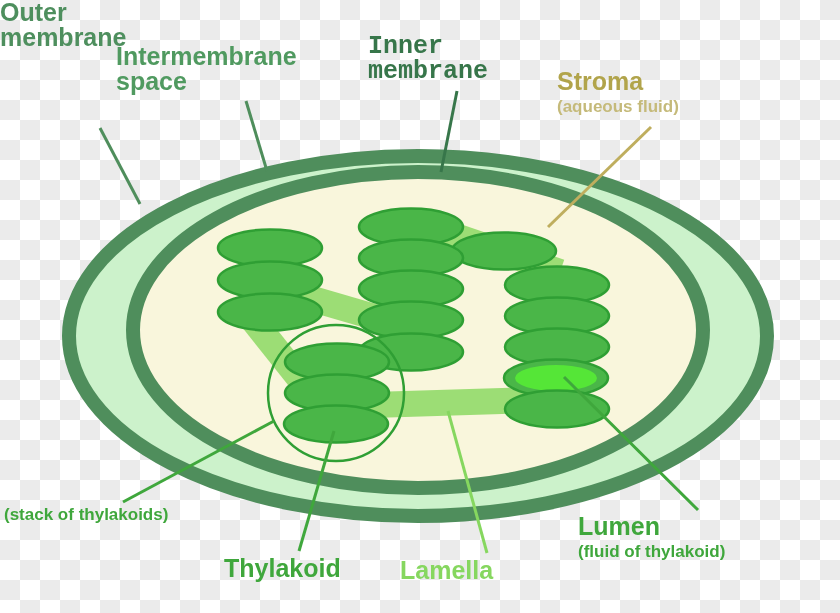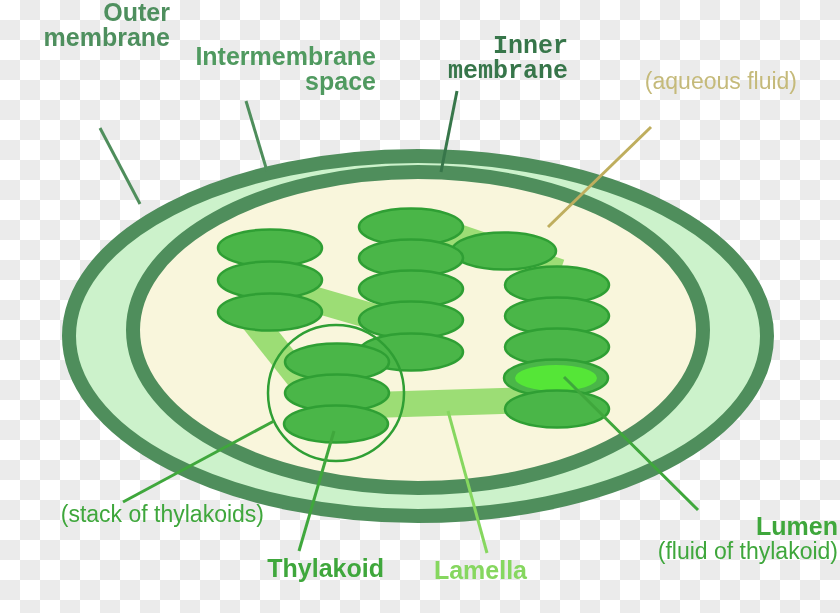--- a/index.html
+++ b/index.html
@@ -27,23 +27,23 @@
   .lumen{fill:var(--lumen-fill);stroke:none;}
   .granum-ring{fill:none;stroke:var(--thylakoid-stroke);stroke-width:2.5;}
   .ld{fill:none;stroke-width:3;}
   .ld.green{stroke:var(--leader-green);}
   .ld.sage{stroke:var(--leader-sage);}
   .ld.inner{stroke:var(--leader-inner);}
   .ld.stroma{stroke:var(--leader-stroma);}
   .ld.lamella-ld{stroke:var(--leader-lamella);}
 
   
-  .lbl{position:absolute;text-align:right;font-weight:bold;font-size:25px;line-height:25px;}
+  .lbl{position:absolute;text-align:left;font-weight:bold;font-size:25px;line-height:25px;}
   .lbl span{display:block;}
-  .lbl .paren{font-weight:normal;font-size:23px;}
+  .lbl .paren{font-weight:bold;font-size:17px;}
   .lbl-outer{left:0;top:82;width:170px;color:var(--label-sage);}
   .lbl-ims{left:116px;top:44px;width:260px;color:var(--label-green-mid);}
   .lbl-inner{left:368px;top:34px;width:200px;color:var(--label-inner);font-family:Liberation Mono, monospace;}
   .lbl-stroma{left:557px;top:69px;width:240px;color:var(--label-stroma);}
   .lbl-stroma .paren{color:var(--label-stroma-light);}
   .lbl-granum{left:4px;top:502px;width:260px;color:var(--label-green);}
   .lbl-thylakoid{left:224px;top:556px;width:160px;color:var(--label-green);}
   .lbl-lamella{left:400px;top:558px;width:127px;color:var(--label-lamella);}
   .lbl-lumen{left:578px;top:514px;width:260px;color:var(--label-green);}
 </style>
@@ -116,20 +116,21 @@
     <span>Intermembrane</span>
     <span>space</span>
   </div>
 
   <div class="lbl lbl-inner">
     <span>Inner</span>
     <span>membrane</span>
   </div>
 
   <div class="lbl lbl-stroma">
+    <span>Stroma</span>
     <span class="paren">(aqueous fluid)</span>
   </div>
 
   <div class="lbl lbl-granum">
     <span class="paren">(stack of thylakoids)</span>
   </div>
 
   <div class="lbl lbl-thylakoid">
     <span>Thylakoid</span>
   </div>

